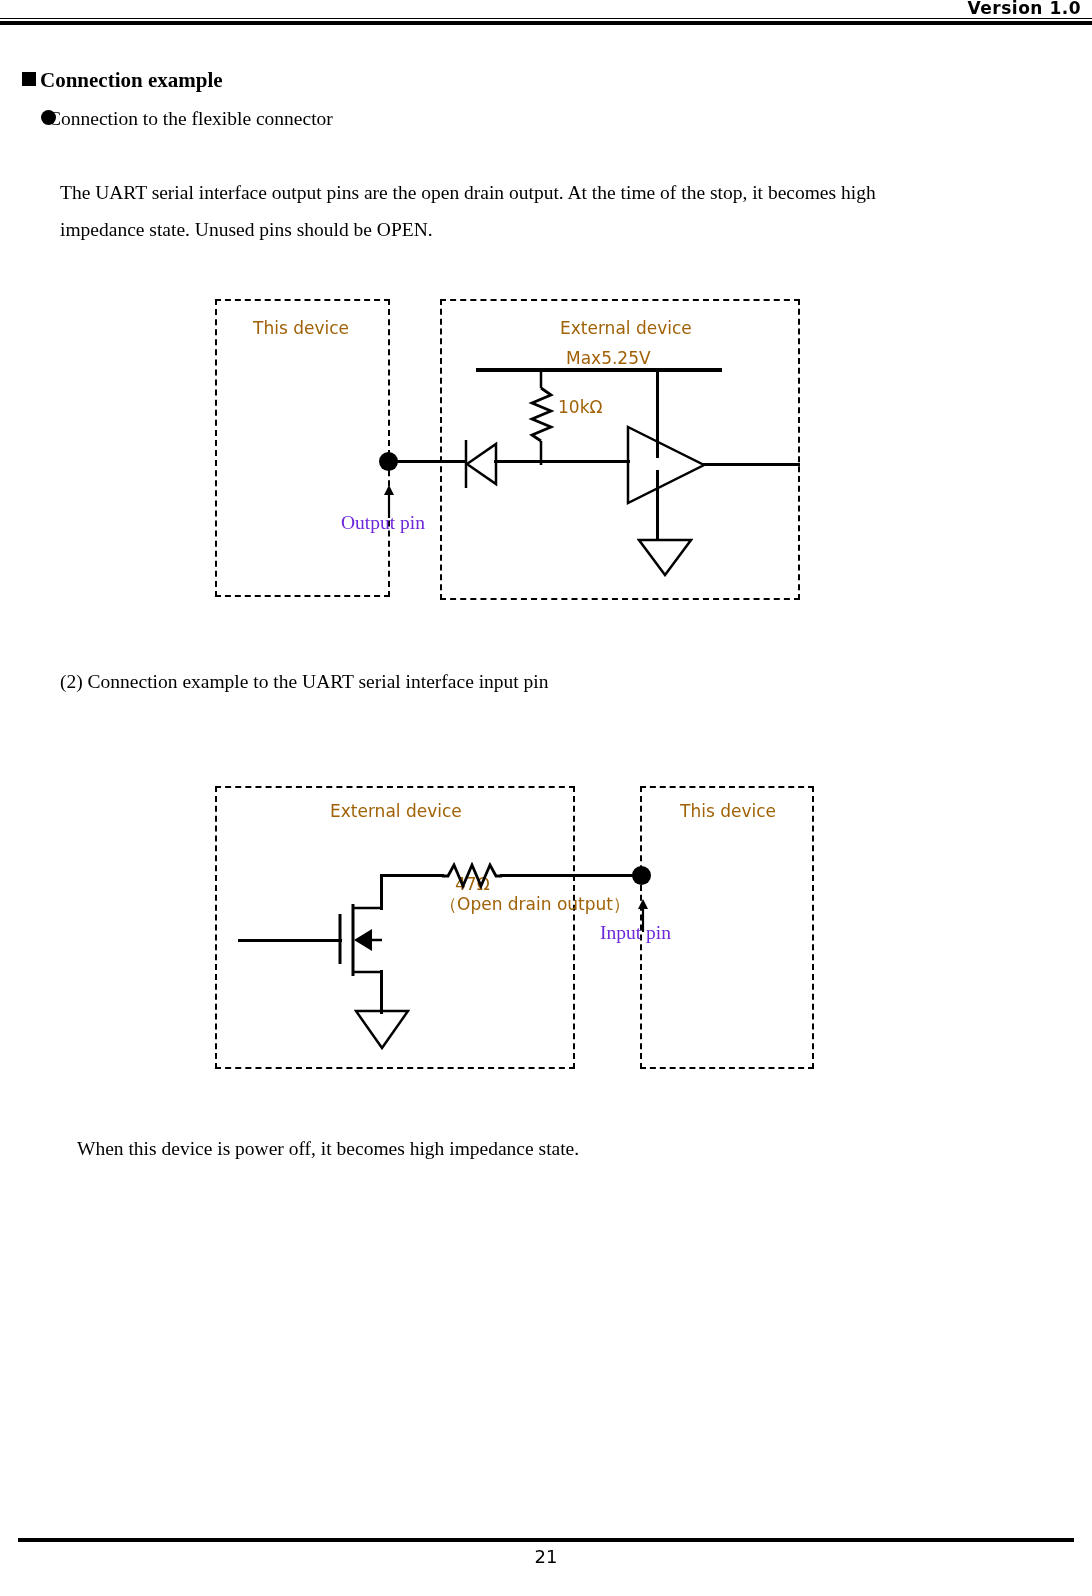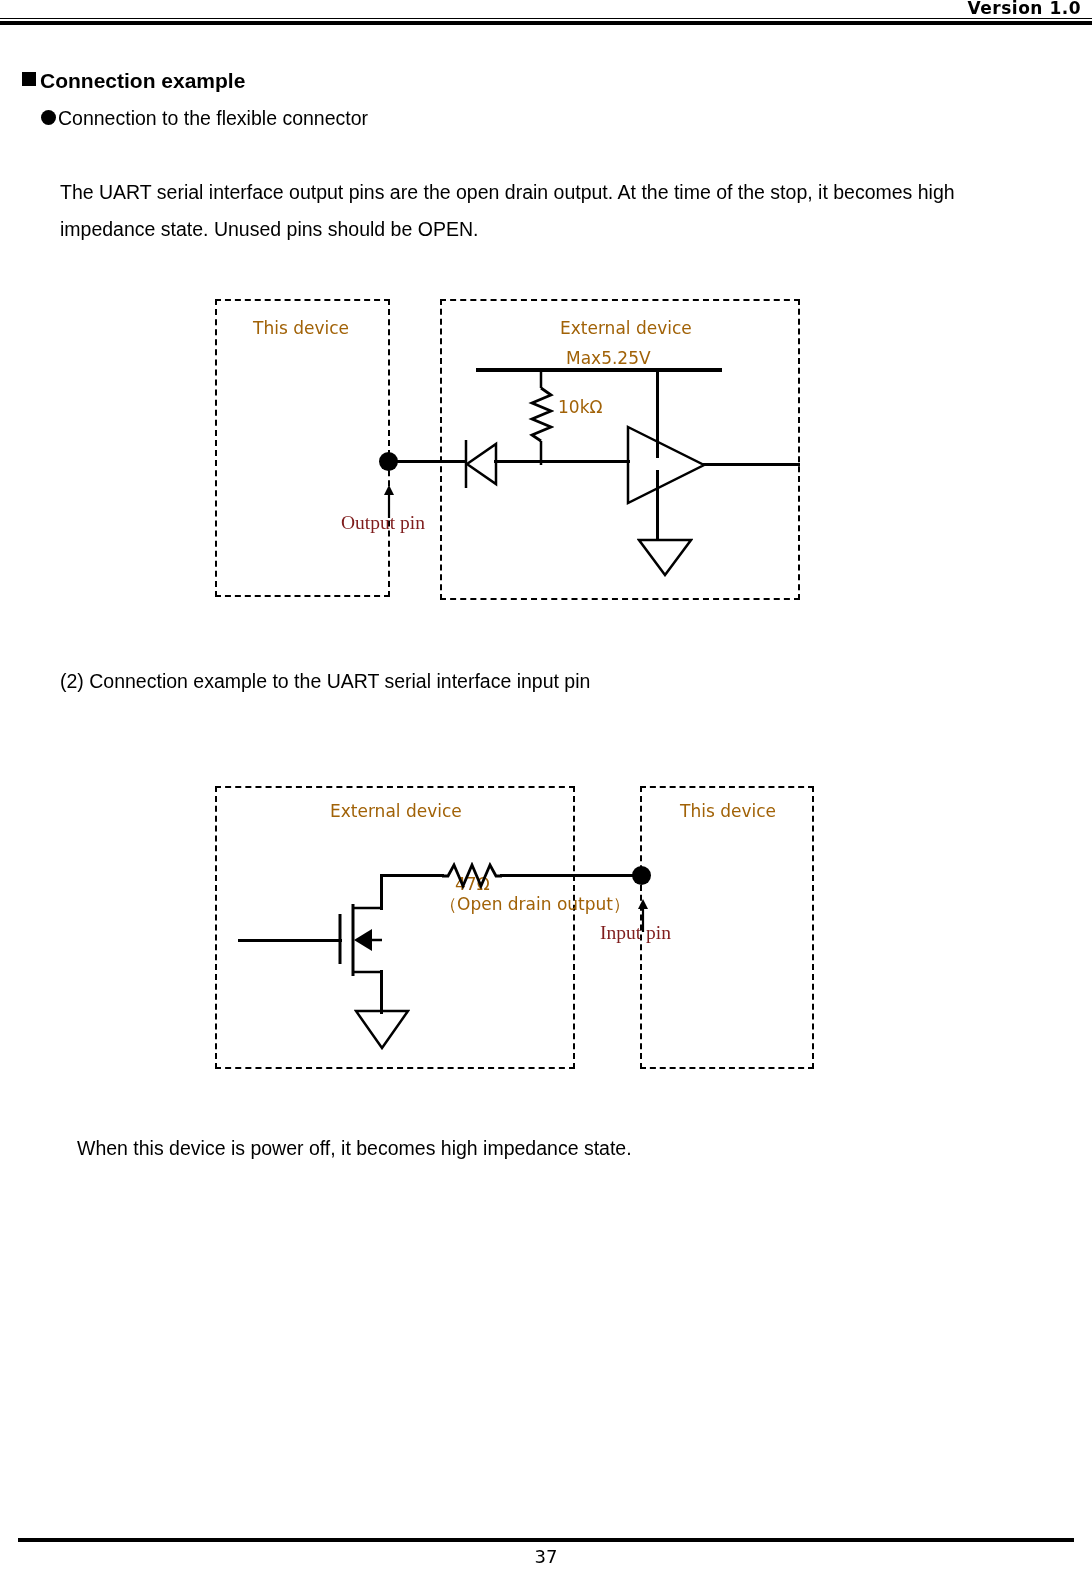--- a/index.html
+++ b/index.html
@@ -43,21 +43,21 @@
     top: 21px;
     width: 1092px;
     height: 4px;
     background: #000;
   }
 
   
   .txt {
     position: absolute;
     white-space: nowrap;
-    font-family: Liberation Sans, sans-serif;
+    font-family: Liberation Serif, serif;
     font-size: 19.5px;
     line-height: 1.2;
     color: #000;
   }
   .txt-bold { font-weight: bold; }
 
   .bullet-sq {
     position: absolute;
     width: 14px;
     height: 14px;
@@ -101,21 +101,21 @@
     white-space: nowrap;
     font-family: "DejaVu Sans", "Liberation Sans", sans-serif;
     font-size: 17px;
     color: #a16207;
   }
   .dlabel-serif {
     position: absolute;
     white-space: nowrap;
     font-family: "Liberation Serif", "DejaVu Serif", serif;
     font-size: 19.5px;
-    color: #7f1d1d;
+    color: #6d28d9;
   }
 
   .svgwrap { position: absolute; }
 
   
   .ftr-rule {
     position: absolute;
     left: 18px;
     top: 1538px;
     width: 1056px;
@@ -141,21 +141,21 @@
   <div>
     <div class="hdr-version">Version 1.0</div>
     <div class="hdr-rule-thin"></div>
     <div class="hdr-rule-thick"></div>
   </div>
 
   <div class="bullet-sq" style="left:22px; top:72px;"></div>
   <div class="txt txt-bold" style="left:40px; top:68px; font-size:21px;">Connection example</div>
 
   <div class="bullet-circ" style="left:41px; top:110px;"></div>
-  <div class="txt" style="left:58px; top:107px;">Connection to the flexible connector</div>
+  <div class="txt" style="left:48px; top:107px;">Connection to the flexible connector</div>
 
 
   <div class="txt" style="left:60px; top:218px;">impedance state. Unused pins should be OPEN.</div>
   <div class="txt" style="left:60px; top:181px;">The UART serial interface output pins are the open drain output. At the time of the stop, it becomes high</div>
 
   <div class="diagram" style="left:0px; top:0px; width:1092px; height:0px;">
 
     <div class="dashbox" style="left:215px; top:299px; width:175px; height:298px;"></div>
     <div class="dlabel" style="left:253px; top:318px;">This device</div>
 
@@ -274,16 +274,16 @@
         <path d="M9 1 L4 11 L14 11 Z" fill="#000"></path>
       </svg>
     </div>
     <div class="dlabel-serif" style="left:600px; top:922px;">Input pin</div>
   </div>
 
   <div class="txt" style="left:77px; top:1137px;">When this device is power off, it becomes high impedance state.</div>
 
   <div>
     <div class="ftr-rule"></div>
-    <div class="ftr-page">37</div>
+    <div class="ftr-page">21</div>
   </div>
 
 </div>
 
 </body></html>

